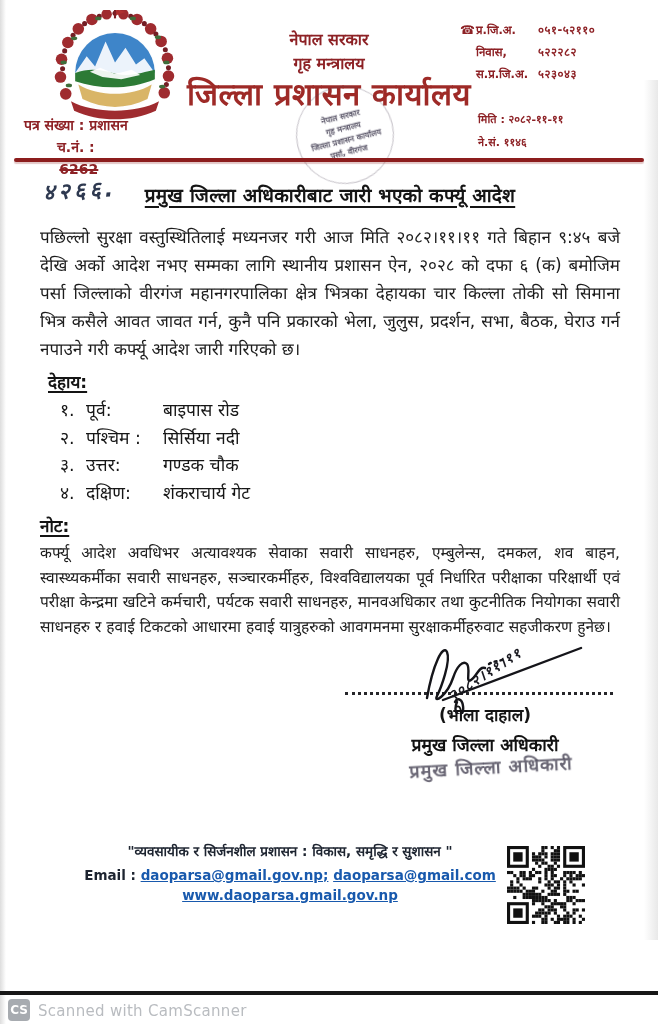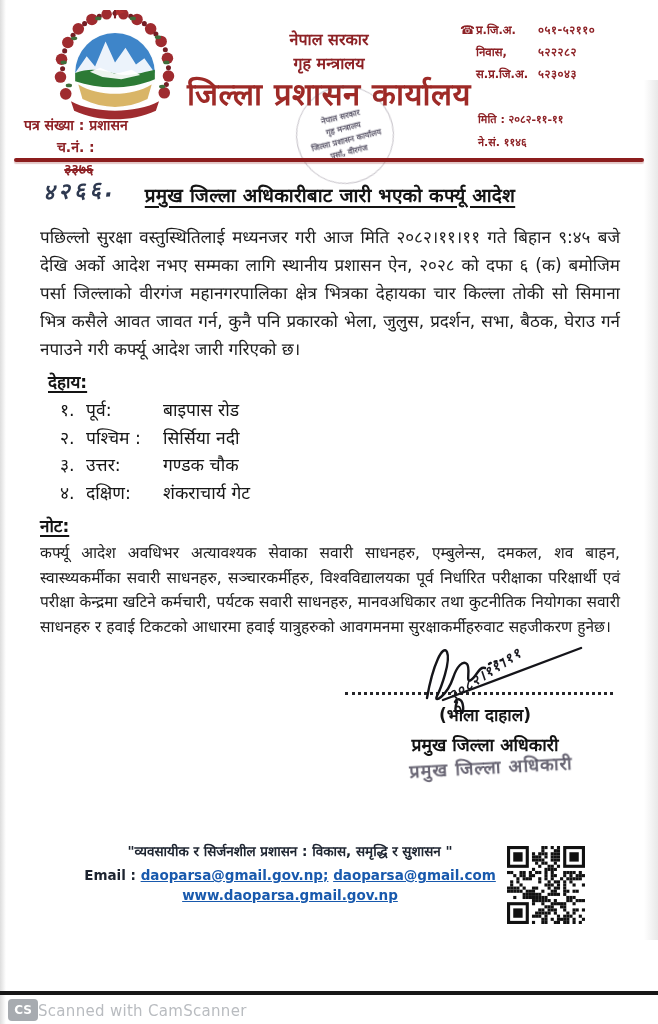--- a/index.html
+++ b/index.html
@@ -87,21 +87,21 @@
   
   .footer { position:absolute; left:55px; top:842px; width:470px; text-align:center; color:#1d2430; }
   .tagline { font-size:13.5px; font-weight:700; }
   .email-row { margin-top:7px; font-size:13.5px; font-weight:700; }
   .email-row a, .website a { color:#1859ad; text-decoration:underline; font-weight:700; }
   .website { margin-top:4px; font-size:13.5px; }
   .qr-box { position:absolute; left:507px; top:846px; width:78px; height:78px; }
   
   .scan-line { position:absolute; left:0; right:0; top:991px; height:3.5px; background:#171717; }
   .cs-logo {
-    position:absolute; left:8px; top:999px; width:30px; height:22px;
+    position:absolute; left:8px; top:999px; width:22px; height:22px;
     background:#a7abb0; border-radius:4px; color:#fff; font-weight:700; font-size:12px;
     display:flex; align-items:center; justify-content:center;
   }
   .cs-text { position:absolute; left:38px; top:1002px; font-size:15px; color:#b9bcc0; letter-spacing:.3px; }
 </style>
 </head>
 <body>
 
 <div class="page">
 
@@ -185,21 +185,21 @@
       <span class="ph"></span>
       <span class="cl">स.प्र.जि.अ.</span>
       <span class="cv">५२३०४३</span>
     </div>
   </div>
 
   <div class="meta-left">
     <div>पत्र संख्या : प्रशासन</div>
     <div class="ref-row">
       <span>च.नं. :</span>
-      <span class="struck">३३७६</span>
+      <span class="struck">6262</span>
       <span class="handwritten-no">४२६६.</span>
     </div>
   </div>
 
   <div class="meta-right">
     <div>मिति : २०८२-११-११</div>
     <div>ने.सं. ११४६</div>
   </div>
 
   <div class="round-stamp">

